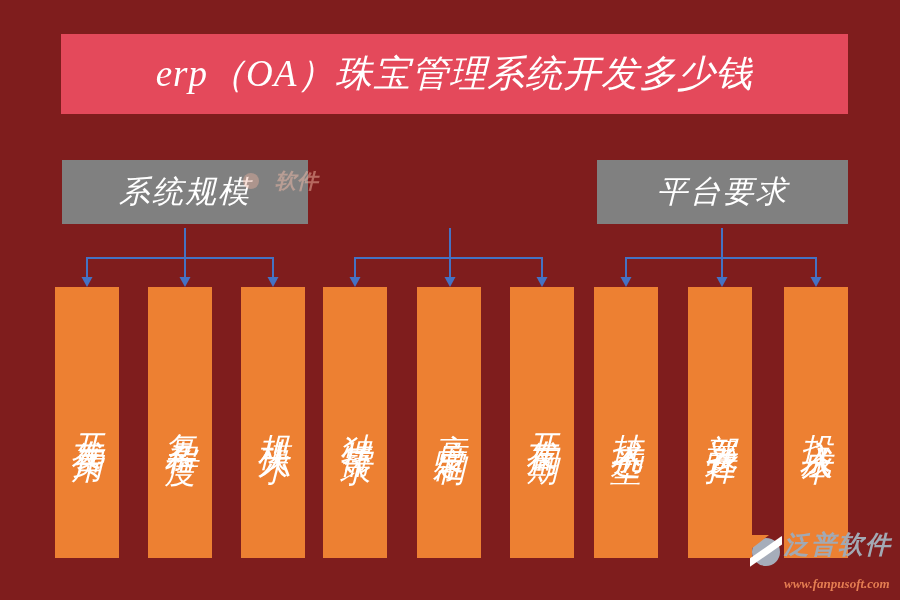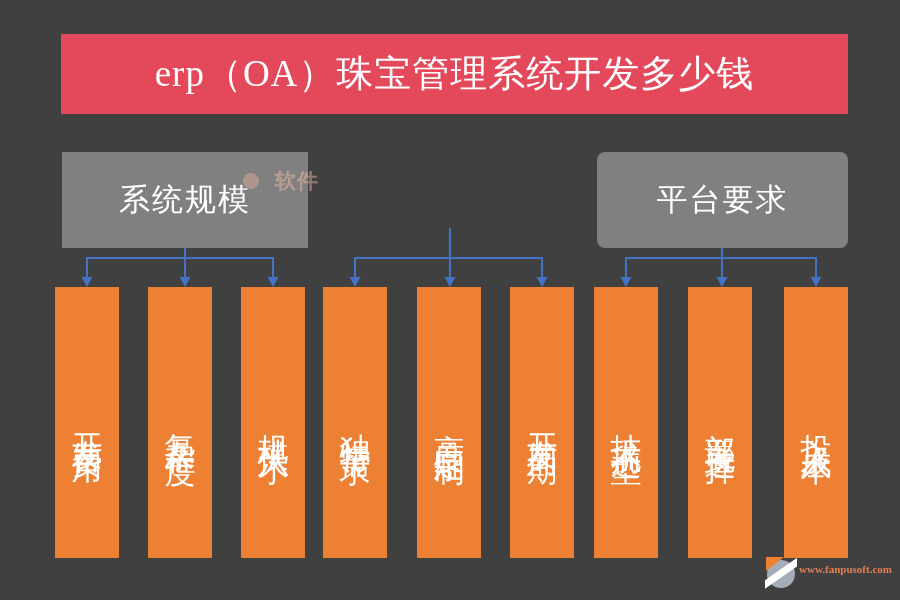--- a/index.html
+++ b/index.html
@@ -1,31 +1,32 @@
 <!DOCTYPE html>
 <html><head>
 <meta charset="utf-8">
 <style>
   html,body{margin:0;padding:0;background:#ffffff;}
   #stage{
     position:relative;width:900px;height:600px;overflow:hidden;
-    background:#404040;
+    background:#7f1d1d;
     font-family:"Liberation Serif","DejaVu Serif",serif;
+    font-style:italic;
   }
   
   .banner{
     position:absolute;left:61px;top:34px;width:787px;height:80px;
     display:flex;align-items:center;justify-content:center;
   }
   .banner span{
     color:#ffffff;font-size:37px;letter-spacing:1px;white-space:nowrap;
   }
   
   .gray-box{
-    position:absolute;top:152px;height:96px;
+    position:absolute;top:160px;height:64px;
     display:flex;align-items:center;justify-content:center;
   }
   .gray-box span{color:#ffffff;font-size:31px;letter-spacing:2px;white-space:nowrap;}
   #gray-0{left:62px;width:246px;}
   #gray-1{left:323px;width:254px;}
   #gray-2{left:597px;width:251px;}
   
   #connectors{position:absolute;left:0;top:0;pointer-events:none;}
   
   .orange-box{
@@ -53,21 +54,21 @@
   .logo{
     position:absolute;right:8px;bottom:10px;
     display:flex;align-items:flex-start;
   }
   .logo-texts{display:flex;flex-direction:column;align-items:flex-start;margin-left:2px;}
   .logo-brand{
     font-size:25px;font-weight:bold;letter-spacing:2px;line-height:1;
     font-family:"Liberation Sans","DejaVu Sans",sans-serif;
   }
   .logo-url{
-    font-size:11px;font-weight:bold;line-height:1;margin-top:10px;
+    font-size:13px;font-weight:bold;line-height:1;margin-top:20px;
     font-family:"Liberation Serif","DejaVu Serif",serif;
   }
 </style>
 </head>
 <body>
 
 <div id="stage">
 
   <div class="banner" style="background: rgb(228, 73, 91);">
     <span>erp（OA）珠宝管理系统开发多少钱</span>
@@ -103,21 +104,21 @@
       <polygon points="536.5,277 547.5,277 542,287"></polygon>
       <polygon points="620.5,277 631.5,277 626,287"></polygon>
       <polygon points="716.5,277 727.5,277 722,287"></polygon>
       <polygon points="810.5,277 821.5,277 816,287"></polygon>
     </g>
   </svg>
 
   <div class="gray-box" id="gray-0" style="background: rgb(128, 128, 128);">
     <span>系统规模</span>
   </div>
-  <div class="gray-box" id="gray-2" style="background: rgb(128, 128, 128); border-radius: 8px;">
+  <div class="gray-box" id="gray-2" style="background: rgb(128, 128, 128);">
     <span>平台要求</span>
   </div>
 
   <div class="faint-mark">
     <span class="fm-circle"></span>
     <span class="fm-text">软件</span>
   </div>
 
   <div class="orange-box" style="left: 55px; background: rgb(237, 128, 50);">
       <span>开发费用</span>
@@ -147,17 +148,18 @@
       <span>投入成本</span>
     </div>
 
   <div class="logo">
     <svg width="32" height="36" viewBox="0 0 32 36">
       <circle cx="16" cy="20" r="14" fill="#a6adba"></circle>
       <rect x="-6" y="16" width="44" height="7" fill="#ffffff" transform="rotate(-35 16 20)"></rect>
       <polygon points="1,3 19,3 1,17" fill="#ed8032"></polygon>
     </svg>
     <div class="logo-texts">
+      <span class="logo-brand" style="color: rgb(162, 169, 180);">泛普软件</span>
       <span class="logo-url" style="color: rgb(229, 126, 82);">www.fanpusoft.com</span>
     </div>
   </div>
 
 </div>
 
 </body></html>

